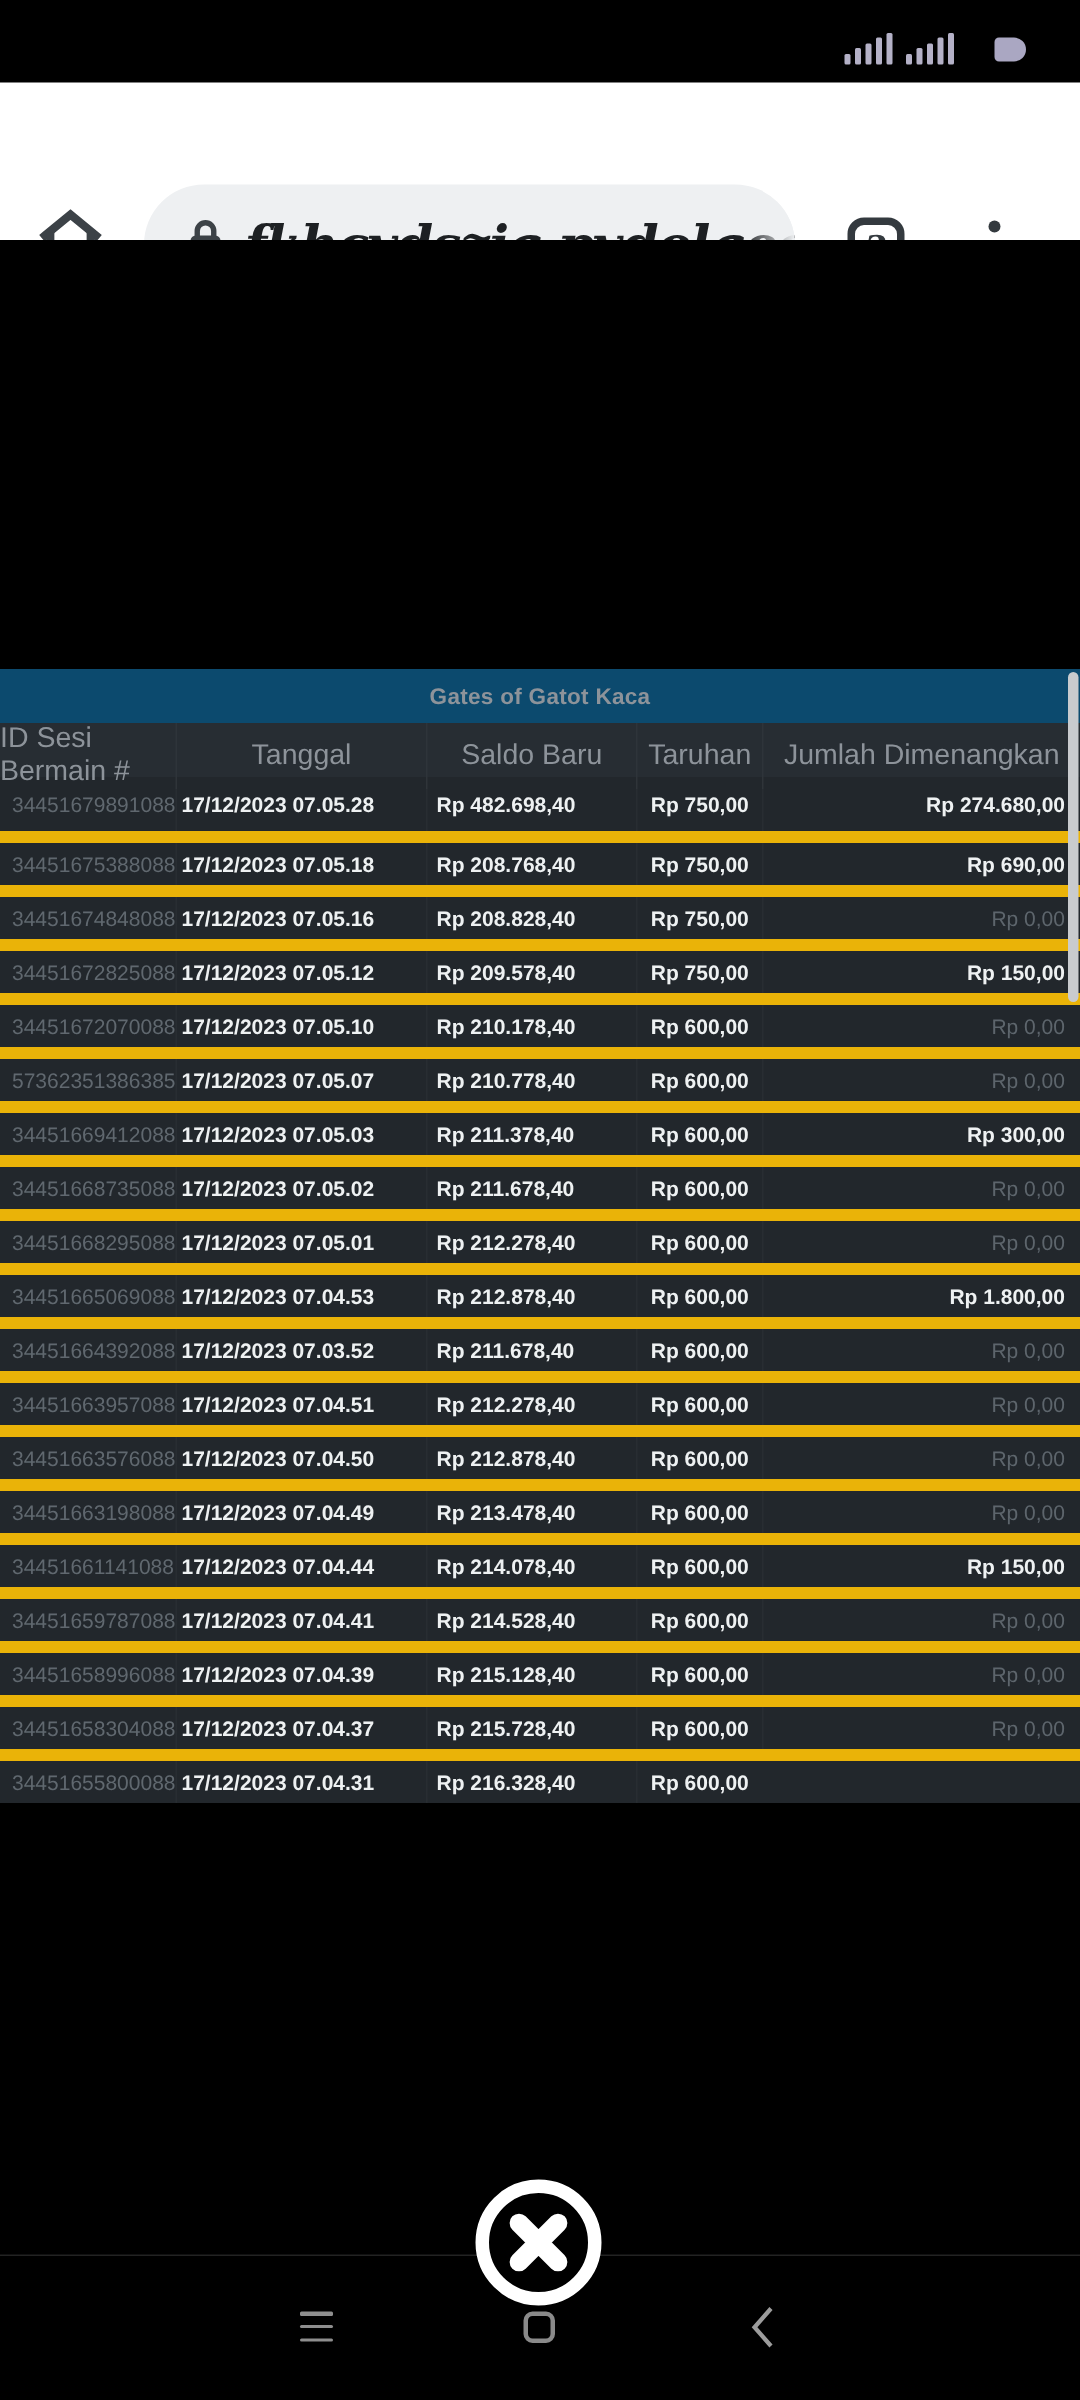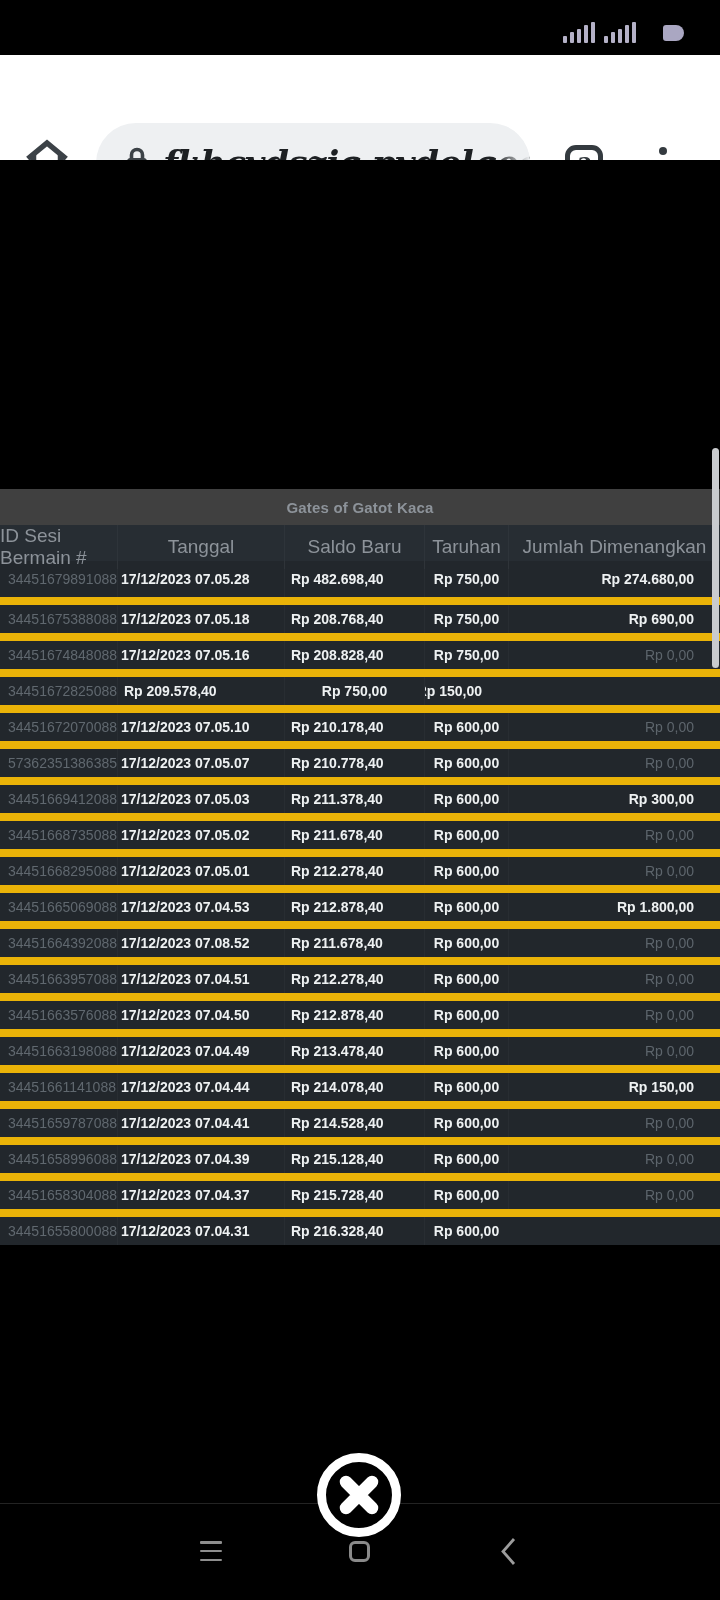--- a/index.html
+++ b/index.html
@@ -28,37 +28,37 @@
     background:linear-gradient(to right,rgba(238,240,242,0),#eef0f2);}
   .tab-btn{position:absolute;left:565px;top:90px;width:38px;height:38px;border:5px solid #343a3f;
     border-radius:11px;display:flex;align-items:center;justify-content:center;
     font-family:"DejaVu Serif",serif;font-style:italic;font-weight:700;font-size:21px;color:#343a3f;}
   .menu-btn{position:absolute;left:653px;top:90px;width:20px;height:38px;display:flex;
     flex-direction:column;align-items:center;justify-content:center;gap:5px;}
   .menu-btn i{display:block;width:8px;height:8px;border-radius:50%;background:#343a3f;}
   
   .content{position:absolute;top:160px;left:0;width:720px;height:1440px;background:#000;}
   .game-table{position:absolute;top:286px;left:0;width:720px;}
-  .tbl-title{height:36px;background:#404040;display:flex;align-items:center;justify-content:center;
-    color:#8d939a;font-size:15px;font-weight:700;letter-spacing:.2px;margin-top:43px;}
+  .tbl-title{height:36px;background:#0c4a6e;display:flex;align-items:center;justify-content:center;
+    color:#8d939a;font-size:15px;font-weight:700;letter-spacing:.2px;}
   .tbl-head{height:36px;background:#272d33;display:grid;
     grid-template-columns:117px 167px 140px 84px 212px;}
   .tbl-head .hc{display:flex;align-items:center;justify-content:center;color:#8d939a;
     font-size:19px;font-weight:500;border-left:1px solid rgba(255,255,255,0.035);}
   .tbl-head .hc:first-child{border-left:none;}
   .tbl-body .row{height:36px;background:#22272c;display:grid;
     grid-template-columns:117px 167px 140px 84px 212px;border-top:8px solid #eab308;}
   .tbl-body .row:first-child{border-top:none;}
   .cell{display:flex;align-items:center;font-size:14px;color:#eef1f2;font-weight:700;overflow:hidden;
     border-left:1px solid rgba(255,255,255,0.03);white-space:nowrap;}
   .cell.c-id{border-left:none;padding-left:8px;color:#60686f;font-weight:400;}
   .cell.c-date{padding-left:3px;}
   .cell.c-saldo{padding-left:6px;}
   .cell.c-bet{justify-content:center;}
-  .cell.c-win{justify-content:flex-end;padding-right:26px;}
+  .cell.c-win{justify-content:flex-end;padding-right:10px;}
   .cell.c-win.lose{color:#5d656c;font-weight:400;}
   .scroll-thumb{position:absolute;left:712px;top:288px;width:7px;height:220px;border-radius:4px;
     background:#c9cbce;}
   
   .seam-line{position:absolute;left:0;top:1343px;width:720px;height:1px;background:#232323;}
   .close-btn{position:absolute;left:311px;top:1287px;width:96px;height:96px;}
   .nav-menu{position:absolute;left:200px;top:1381px;width:22px;height:20px;display:flex;
     flex-direction:column;justify-content:space-between;}
   .nav-menu i{display:block;width:22px;height:2.5px;background:#8e8e8e;border-radius:1px;}
   .nav-home{position:absolute;left:349px;top:1381px;width:21px;height:21px;border:3px solid #8a8a8a;
@@ -146,20 +146,21 @@
   <div class="row">
     <div class="cell c-id">34451674848088</div>
     <div class="cell c-date">17/12/2023 07.05.16</div>
     <div class="cell c-saldo">Rp 208.828,40</div>
     <div class="cell c-bet">Rp 750,00</div>
     <div class="cell c-win lose">Rp 0,00</div>
   </div>
 
   <div class="row">
     <div class="cell c-id">34451672825088</div>
+    <div class="cell c-date">17/12/2023 07.05.12</div>
     <div class="cell c-saldo">Rp 209.578,40</div>
     <div class="cell c-bet">Rp 750,00</div>
     <div class="cell c-win">Rp 150,00</div>
   </div>
 
   <div class="row">
     <div class="cell c-id">34451672070088</div>
     <div class="cell c-date">17/12/2023 07.05.10</div>
     <div class="cell c-saldo">Rp 210.178,40</div>
     <div class="cell c-bet">Rp 600,00</div>
@@ -201,21 +202,21 @@
   <div class="row">
     <div class="cell c-id">34451665069088</div>
     <div class="cell c-date">17/12/2023 07.04.53</div>
     <div class="cell c-saldo">Rp 212.878,40</div>
     <div class="cell c-bet">Rp 600,00</div>
     <div class="cell c-win">Rp 1.800,00</div>
   </div>
 
   <div class="row">
     <div class="cell c-id">34451664392088</div>
-    <div class="cell c-date">17/12/2023 07.08.52</div>
+    <div class="cell c-date">17/12/2023 07.03.52</div>
     <div class="cell c-saldo">Rp 211.678,40</div>
     <div class="cell c-bet">Rp 600,00</div>
     <div class="cell c-win lose">Rp 0,00</div>
   </div>
 
   <div class="row">
     <div class="cell c-id">34451663957088</div>
     <div class="cell c-date">17/12/2023 07.04.51</div>
     <div class="cell c-saldo">Rp 212.278,40</div>
     <div class="cell c-bet">Rp 600,00</div>

